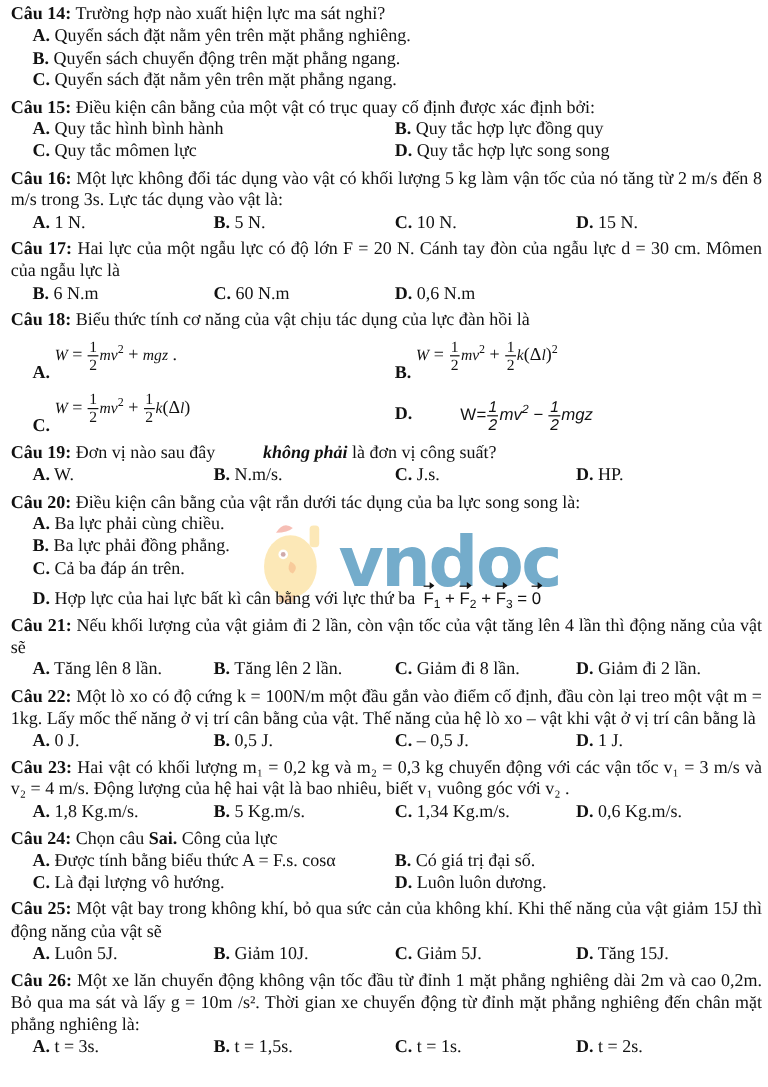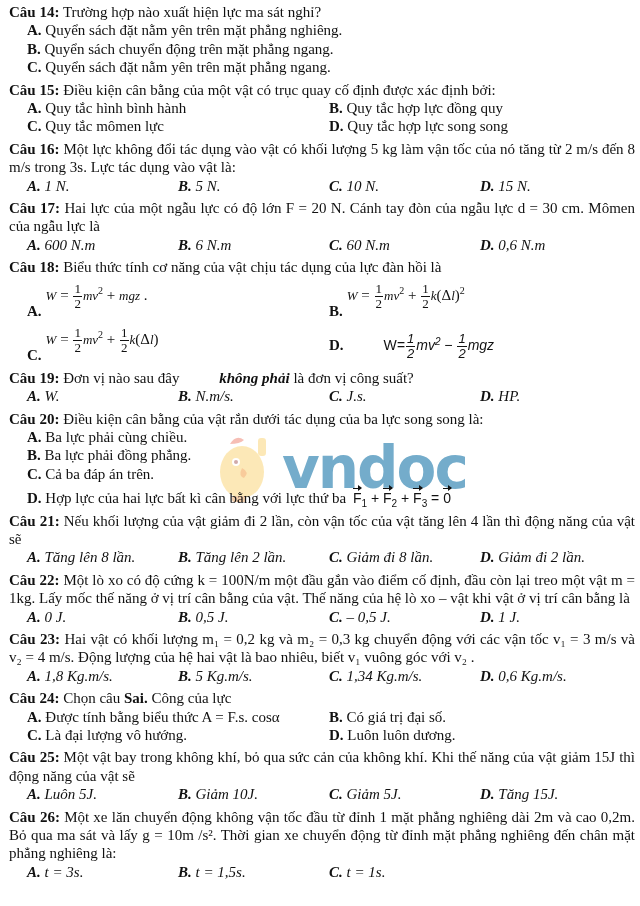--- a/index.html
+++ b/index.html
@@ -7,21 +7,21 @@
     width: 640px; height: 906px; overflow: hidden; position: relative;
     font-family: "Liberation Serif", "DejaVu Serif", serif;
     font-size: 15px; color: #111; line-height: 18.4px;
   }
   .page { position: absolute; left: 9px; top: 3px; width: 626px; }
   .q { margin: 0; }
   .qline { text-align: justify; font-family: Liberation Serif, serif; }
   .qnum { font-weight: bold; }
   .opt { font-weight: bold; }
   .opts-1 { padding-left: 18px; }
-  .opts-4 { display: flex; padding-left: 18px; font-style: italic; }
+  .opts-4 { display: flex; padding-left: 18px; }
   .opts-4 > div { width: 151px; white-space: nowrap; }
   .opts-2 { display: flex; padding-left: 18px; }
   .opts-2 > div { width: 302px; white-space: nowrap; }
   .gap { height: 4px; }
   em.bi { font-weight: bold; font-style: italic; margin-left: 36px; }
   sub, sup { font-size: 10px; line-height: 0; }
   .frac { display: inline-flex; flex-direction: column; align-items: center; vertical-align: middle; margin: 0 1px; font-size: 13px; line-height: 14px; }
   .frac .n { border-bottom: 1px solid #111; padding: 0 1px; }
   .mathi { font-style: italic; font-size: 13px; }
   .formula-row { display: flex; padding-left: 18px; height: 44px; align-items: flex-end; }
@@ -81,21 +81,20 @@
       <div><span class="opt">B.</span><span> 5 N.</span></div>
       <div><span class="opt">C.</span><span> 10 N.</span></div>
       <div><span class="opt">D.</span><span> 15 N.</span></div>
     </div>
   </div>
   <div class="gap"></div>
 
   <div class="q">
     <div class="qline"><span class="qnum">Câu 17:</span><span> Hai lực của một ngẫu lực có độ lớn F = 20 N. Cánh tay đòn của ngẫu lực  d =  30 cm. Mômen của ngẫu lực là</span></div>
     <div class="opts-4">
-      <div><span class="opt">A.</span><span> 600 N.m</span></div>
       <div><span class="opt">B.</span><span> 6 N.m</span></div>
       <div><span class="opt">C.</span><span> 60 N.m</span></div>
       <div><span class="opt">D.</span><span> 0,6 N.m</span></div>
     </div>
   </div>
   <div class="gap"></div>
 
   <div class="q">
     <div class="qline"><span class="qnum">Câu 18:</span><span> Biểu thức tính cơ năng của vật chịu tác dụng của lực đàn hồi là</span></div>
     <div class="formula-row">
@@ -218,16 +217,17 @@
     </div>
   </div>
   <div class="gap"></div>
 
   <div class="q">
     <div class="qline"><span class="qnum">Câu 26:</span><span> Một xe lăn chuyển động không vận tốc đầu từ đỉnh 1 mặt phẳng nghiêng dài 2m và cao 0,2m. Bỏ qua ma sát và lấy g = 10m /s². Thời gian xe chuyển động từ đỉnh mặt phẳng nghiêng đến chân mặt phẳng nghiêng là:</span></div>
     <div class="opts-4">
       <div><span class="opt">A.</span><span> t = 3s.</span></div>
       <div><span class="opt">B.</span><span> t = 1,5s.</span></div>
       <div><span class="opt">C.</span><span> t = 1s.</span></div>
+      <div><span class="opt">D.</span><span> t = 2s.</span></div>
     </div>
   </div>
 
 </div>
 
 </body></html>

